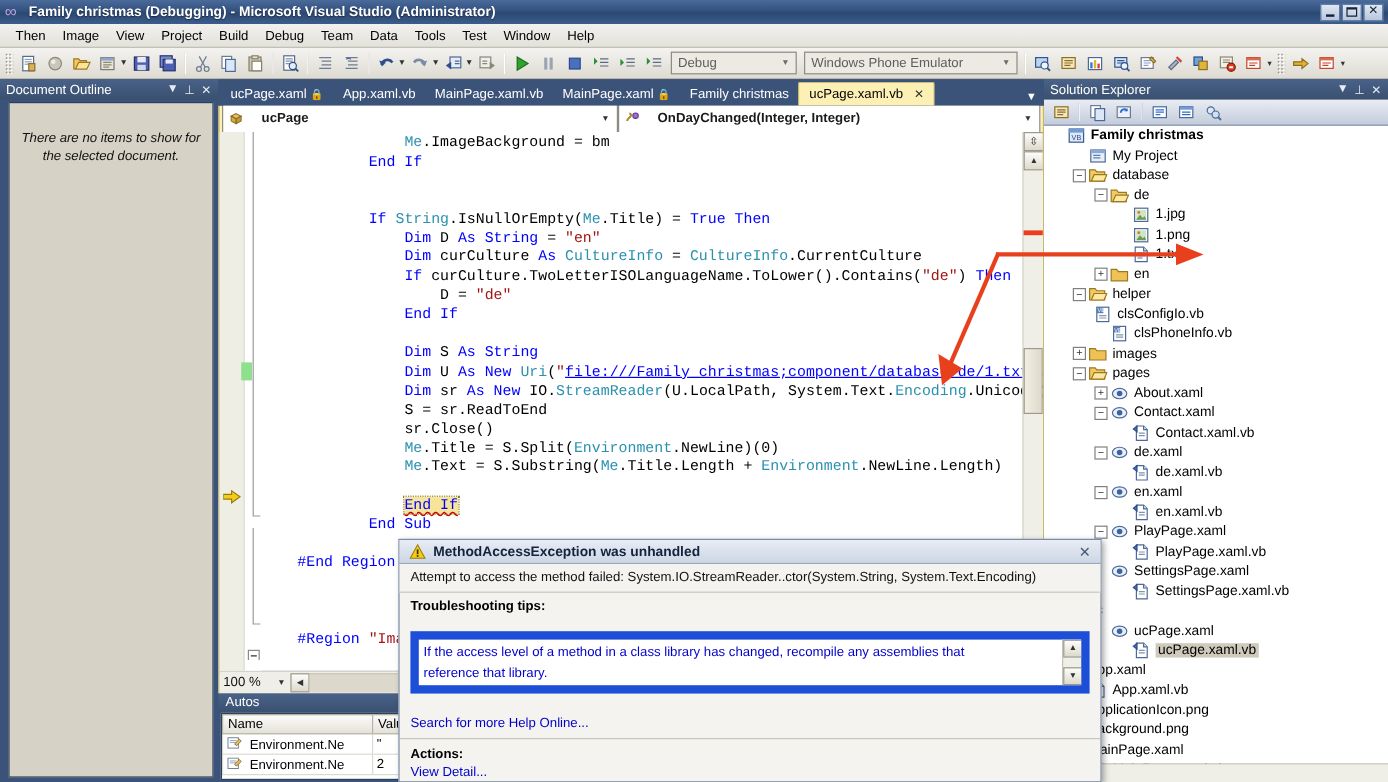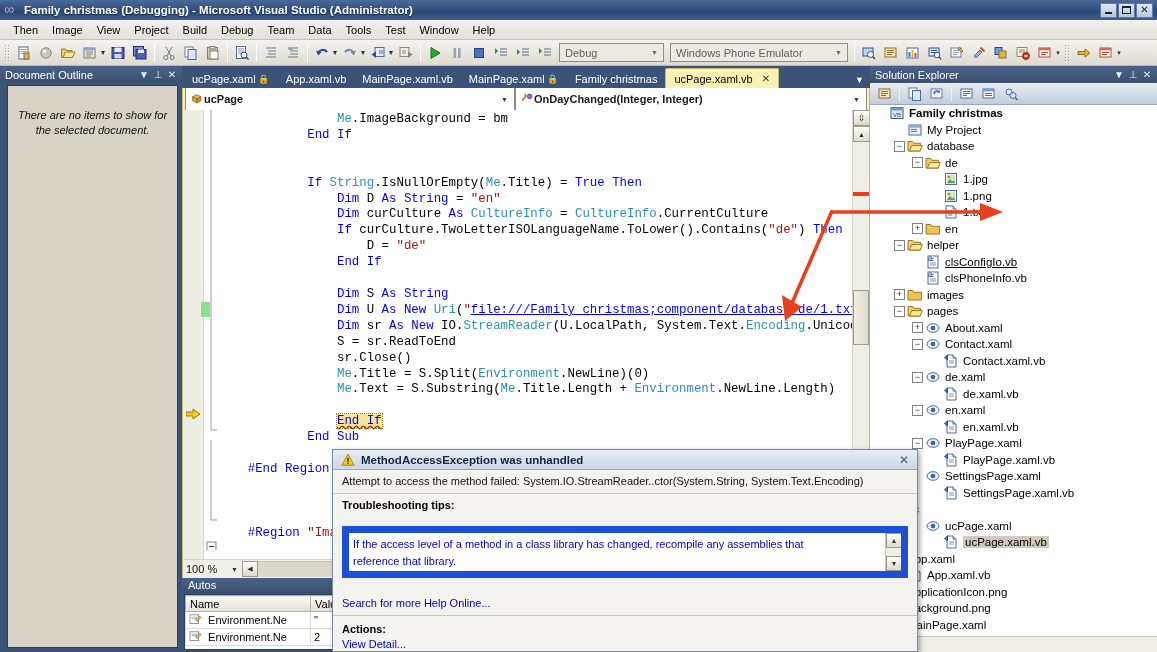--- a/index.html
+++ b/index.html
@@ -85,21 +85,21 @@
   .tab.active { background:#fdf0b4; color:#000; height:20px; border:1px solid #c5b96c;
                 border-bottom:none; border-radius:2px 2px 0 0; font-weight:normal; }
   .tab .lock { font-size:9px; }
   .tabstrip .tabs-menu { margin-left:auto; color:#fff; font-size:9px; padding:0 6px 3px 0; }
 
   
   .navbar { height:22px; background:#fdf0b4; display:flex; align-items:center; padding:1px 2px;
             border-left:1px solid #c5b96c; border-right:1px solid #c5b96c; }
   .nav-combo {
     height:35px; background:#fff; border:1px solid #8d8b82; display:flex; align-items:center;
-    gap:0; padding:0 2px 0 4px; font-size:11px; font-weight:bold; color:#1a1a1a;
+    gap:14px; padding:0 2px 0 4px; font-size:11px; font-weight:bold; color:#1a1a1a;
   }
   .nav-combo.left { width:330px; }
   .nav-combo.right { flex:1; min-width:0; }
   .nav-combo .cb-arrow { margin-left:auto; font-size:7px; color:#333; padding:0 4px; }
 
   
   .editor-wrap { flex:1; position:relative; background:#fff; overflow:hidden;
                  border-left:1px solid #c5b96c; border-right:1px solid #c5b96c; }
   .ed-indicator { position:absolute; left:0; top:0; bottom:0; width:21px; background:#efeee4;
                   border-right:1px solid #d9d7cb; }
@@ -795,21 +795,21 @@
             <div class="se-row" style="padding-left: 24px;">
               <span class="exp">−</span>
               <span style="width: 16px; height: 16px; margin-right: 4px; flex: 0 0 auto; display: block;">
                 <svg class="ic" viewBox="0 0 16 16">
                   <path d="M1 13V3.5h4.6L7 5.3h6.6V13z" fill="#f4c862" stroke="#9a7a21"></path>
                   <path d="M2.4 13 4.8 7.6h10.6L13 13z" fill="#ffe7a4" stroke="#9a7a21"></path>
                 </svg>
               </span>
               <span class="lbl">helper</span>
             </div>
-            <div class="se-row" style="padding-left: 42px; text-decoration: underline;">
+            <div class="se-row" style="padding-left: 28px;">
               <span class="exp-spacer"></span>
               <span style="width: 16px; height: 16px; margin-right: 4px; flex: 0 0 auto; display: block;">
                 <svg class="ic" viewBox="0 0 16 16">
                   <rect x="3" y="2" width="10" height="12" fill="#fff" stroke="#4d6a97"></rect>
                   <rect x="3" y="2" width="5.5" height="5" fill="#5b7fb5"></rect>
                   <text x="3.6" y="6.4" font-size="4.6" fill="#fff" font-family="sans-serif">VB</text>
                   <path d="M5 9h6M5 11h6" stroke="#7f93b3"></path>
                 </svg>
               </span>
               <span class="lbl">clsConfigIo.vb</span>

